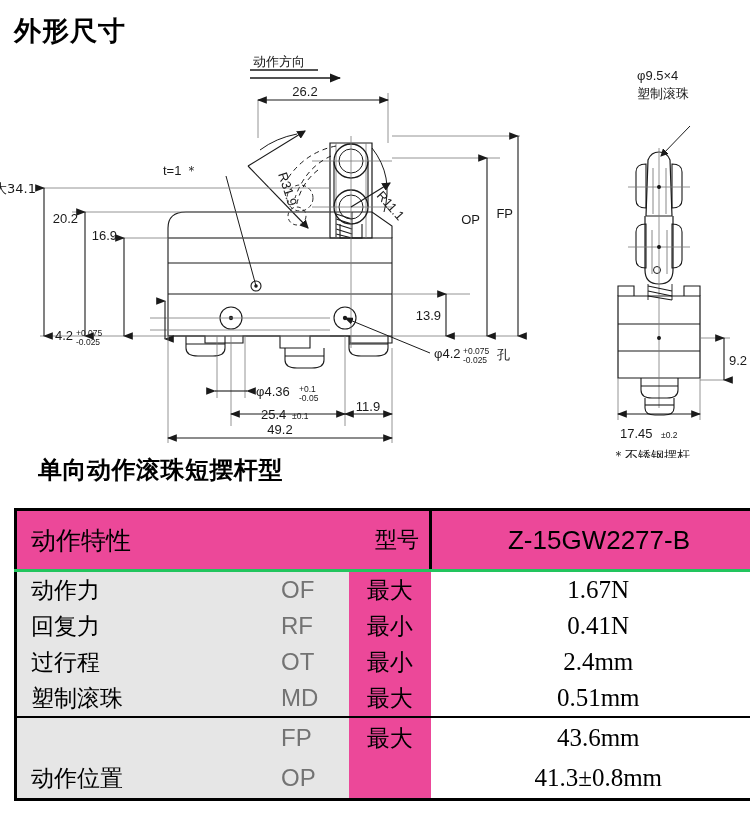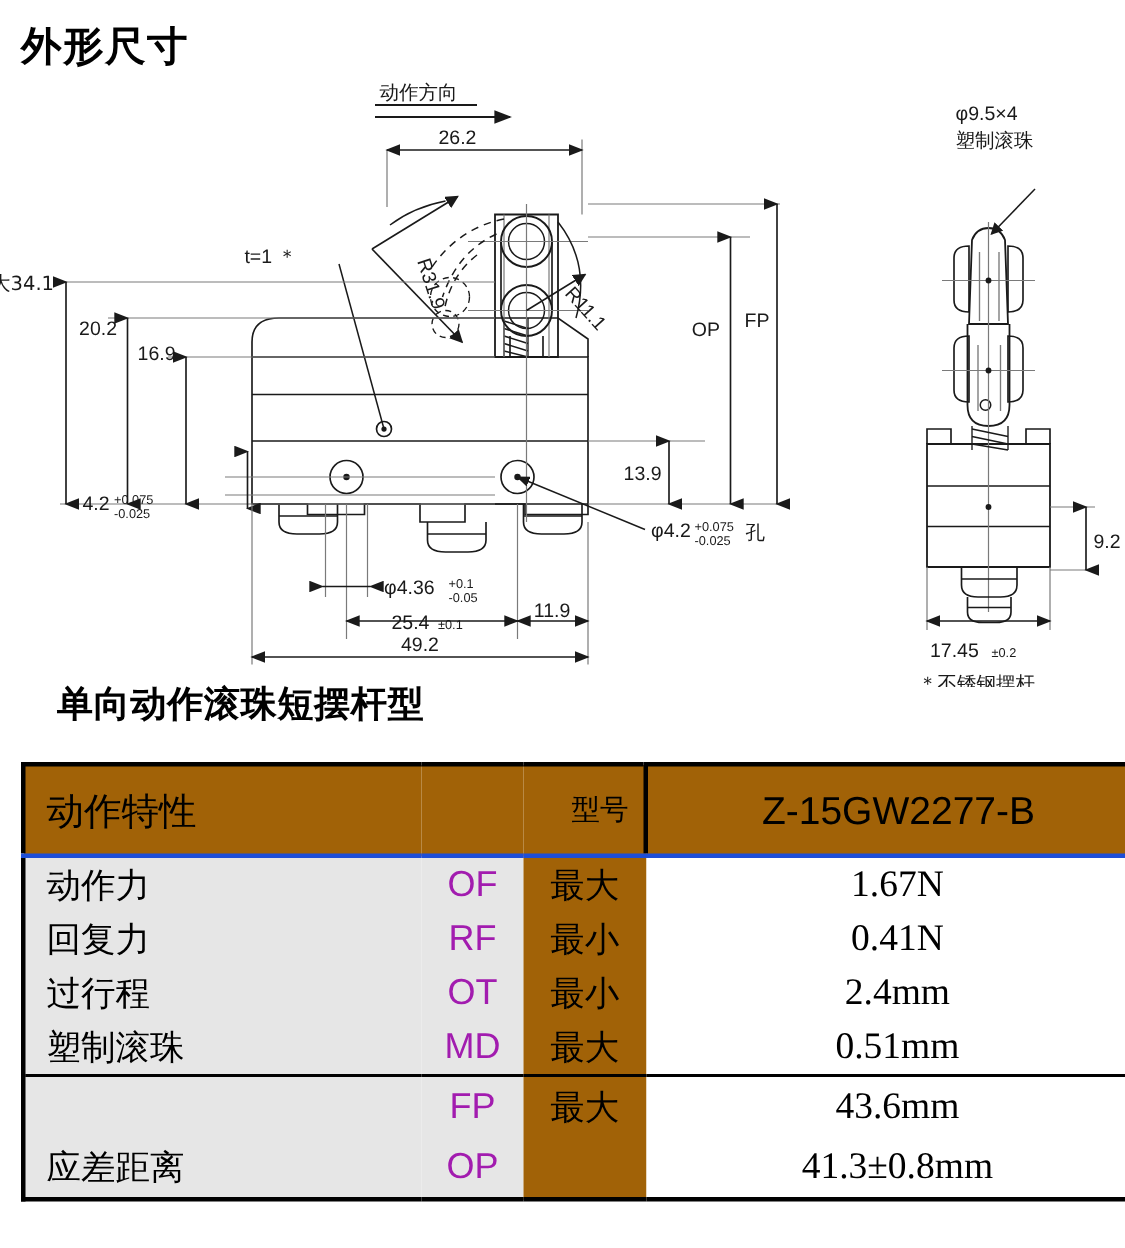--- a/index.html
+++ b/index.html
@@ -56,22 +56,22 @@
     border-collapse: collapse;
     border: 3px solid #000;
     table-layout: fixed;
   }
   .spec-table td, .spec-table th {
     padding: 0;
     margin: 0;
     border: 0;
   }
   .hdr-row td {
-    background: #a16207;
-    border-bottom: 3px solid #1d4ed8;
+    background: #ec4899;
+    border-bottom: 3px solid #22c55e;
     height: 58px;
     vertical-align: middle;
   }
   .c-name  { width: 250px; }
   .c-abbr  { width: 68px; }
   .c-mm    { width: 70px; }
   .c-val   { width: 334px; border-left: 3px solid #000 !important; }
 
   .lbl-cell {
     background: #e6e6e6;
@@ -81,40 +81,39 @@
     color: #000;
   }
   .hdr-name {
     font-family: "DejaVu Sans", "Liberation Sans", sans-serif;
     font-size: 25px;
     padding-left: 14px !important;
     color: #000;
   }
   .hdr-model {
     font-family: "DejaVu Sans", "Liberation Sans", sans-serif;
-    font-size: 19px;
+    font-size: 22px;
     text-align: right;
     padding-right: 10px !important;
     color: #000;
   }
   .hdr-type {
     font-family: "Liberation Sans", sans-serif;
     font-size: 26px;
     text-align: center;
     color: #000;
   }
   .abbr-cell {
     background: #e6e6e6;
     font-family: "Liberation Sans", sans-serif;
     font-size: 24px;
-    text-align: center;
-    color: #a21caf;
+    color: #737373;
   }
   .mm-cell {
-    background: #a16207;
+    background: #ec4899;
     font-family: Liberation Mono, monospace;
     font-size: 23px;
     text-align: center;
     color: #000;
   }
   .val-cell {
     background: #ffffff;
     font-family: "Liberation Serif", serif;
     font-size: 25px;
     text-align: center;
@@ -395,21 +394,21 @@
         <td class="val-cell">0.51mm</td>
       </tr>
 
       <tr class="pos-row sep-row">
         <td class="lbl-cell blankbg"></td>
         <td class="abbr-cell">FP</td>
         <td class="mm-cell">最大</td>
         <td class="val-cell">43.6mm</td>
       </tr>
       <tr class="pos-row">
-        <td class="lbl-cell">应差距离</td>
+        <td class="lbl-cell">动作位置</td>
         <td class="abbr-cell">OP</td>
         <td class="mm-cell"></td>
         <td class="val-cell">41.3±0.8mm</td>
       </tr>
     </tbody>
   </table>
 
 </div>
 
 </body></html>

